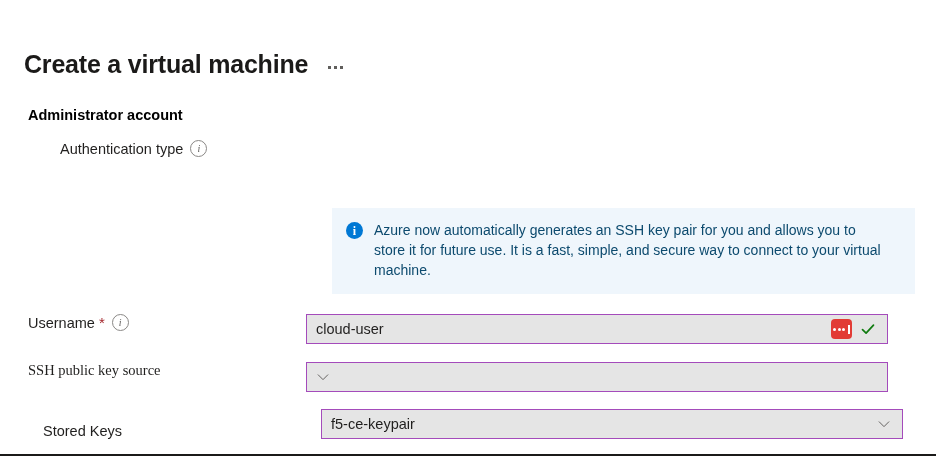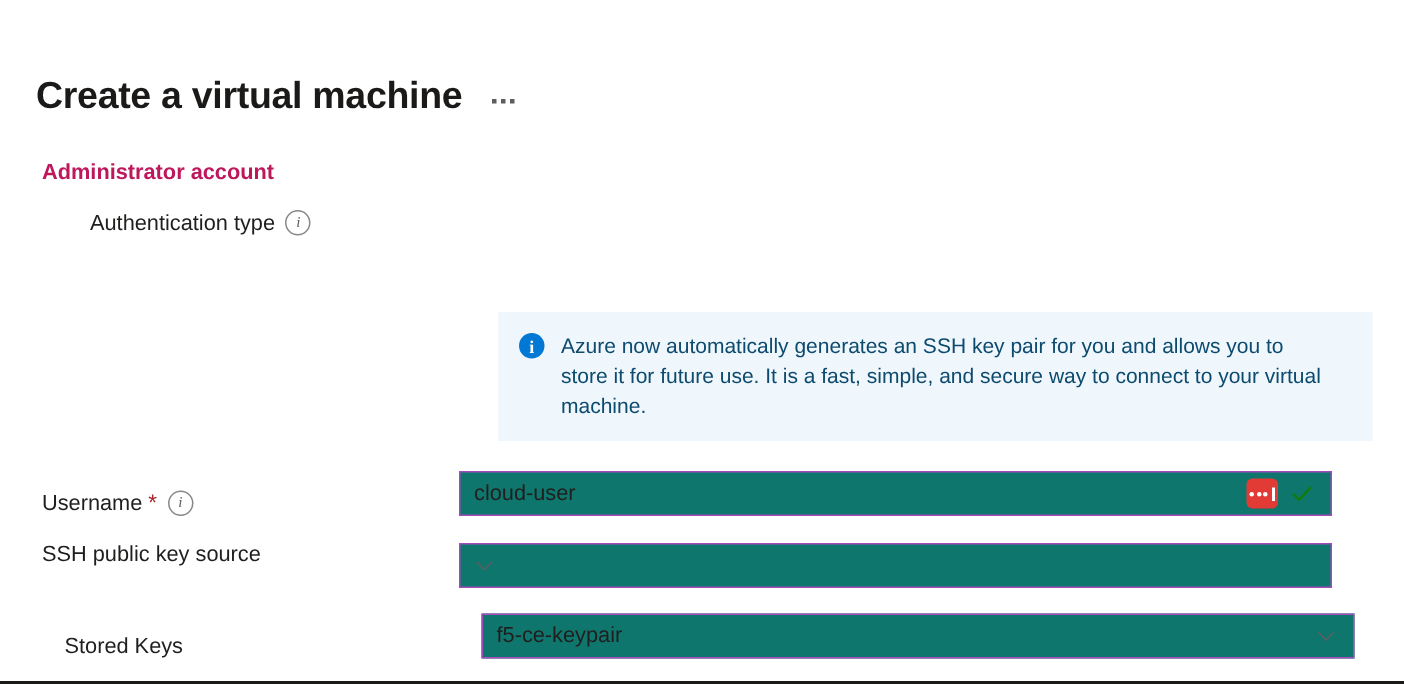--- a/index.html
+++ b/index.html
@@ -50,21 +50,21 @@
     background: #605e5c;
   }
 
   
   .section-heading {
     position: absolute;
     left: 28px;
     top: 107px;
     font-size: 14.5px;
     font-weight: bold;
-    color: #be185d;
+    color: #000000;
   }
 
   
   .form {
     position: absolute;
     left: 0;
     top: 140px;
     width: 936px;
     padding-left: 32px;
   }
@@ -186,21 +186,21 @@
     max-width: 510px;
   }
 
   
   .control {
     position: relative;
     width: 582px;
     height: 30px;
     box-sizing: border-box;
     border: 1.4px solid #a44bbb;
-    background: #0f766e;
+    background: #e5e5e5;
     display: flex;
     align-items: center;
     padding: 0 9px;
   }
   .control-value {
     font-size: 14.5px;
     color: #201f1e;
     flex: 1;
     white-space: nowrap;
     overflow: hidden;
@@ -269,21 +269,21 @@
     </div>
   </div>
 
 </div>
 
 <div class="info-banner">
   <span class="banner-icon">i</span>
   <div class="banner-text">Azure now automatically generates an SSH key pair for you and allows you to store it for future use. It is a fast, simple, and secure way to connect to your virtual machine.</div>
 </div>
 
-<div class="field-row" style="position:absolute; left:0; top:314px;align-items:flex-end;">
+<div class="field-row" style="position:absolute; left:0; top:314px;">
   <div class="field-label">
     <span>Username</span>
     <span class="req-star">*</span>
     <span class="info-icon">i</span>
   </div>
   <div class="control">
     <span class="control-value">cloud-user</span>
     <span class="pwd-badge">
       <i></i>
         <i></i>
@@ -291,21 +291,21 @@
         <b></b>
     </span>
     <span class="check-icon">
       <svg viewBox="0 0 16 16" width="16" height="16" aria-hidden="true">
         <path d="M2.5 8.6 L6.1 12.2 L13.5 4.2" fill="none" stroke="#107c10" stroke-width="1.7" stroke-linecap="round" stroke-linejoin="round"></path>
       </svg>
     </span>
   </div>
 </div>
 
-<div class="field-row" style="position:absolute; left:0; top:362px;">
+<div class="field-row" style="position:absolute; left:0; top:362px;font-family:Liberation Serif, serif;">
   <div class="field-label">
     <span>SSH public key source</span>
   </div>
   <div class="control">
     <span class="chevron">
       <svg viewBox="0 0 16 16" width="14" height="14" aria-hidden="true">
         <path d="M2.5 5.5 L8 11 L13.5 5.5" fill="none" stroke="#605e5c" stroke-width="1.1" stroke-linecap="round" stroke-linejoin="round"></path>
       </svg>
     </span>
   </div>

